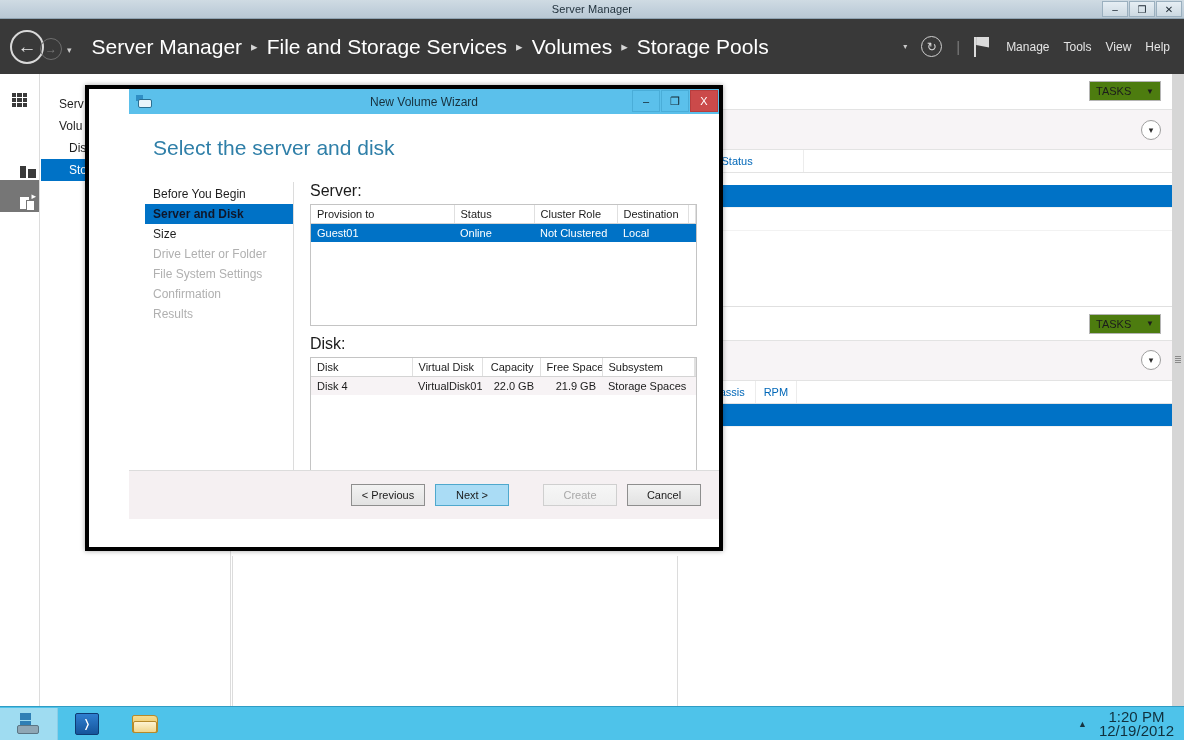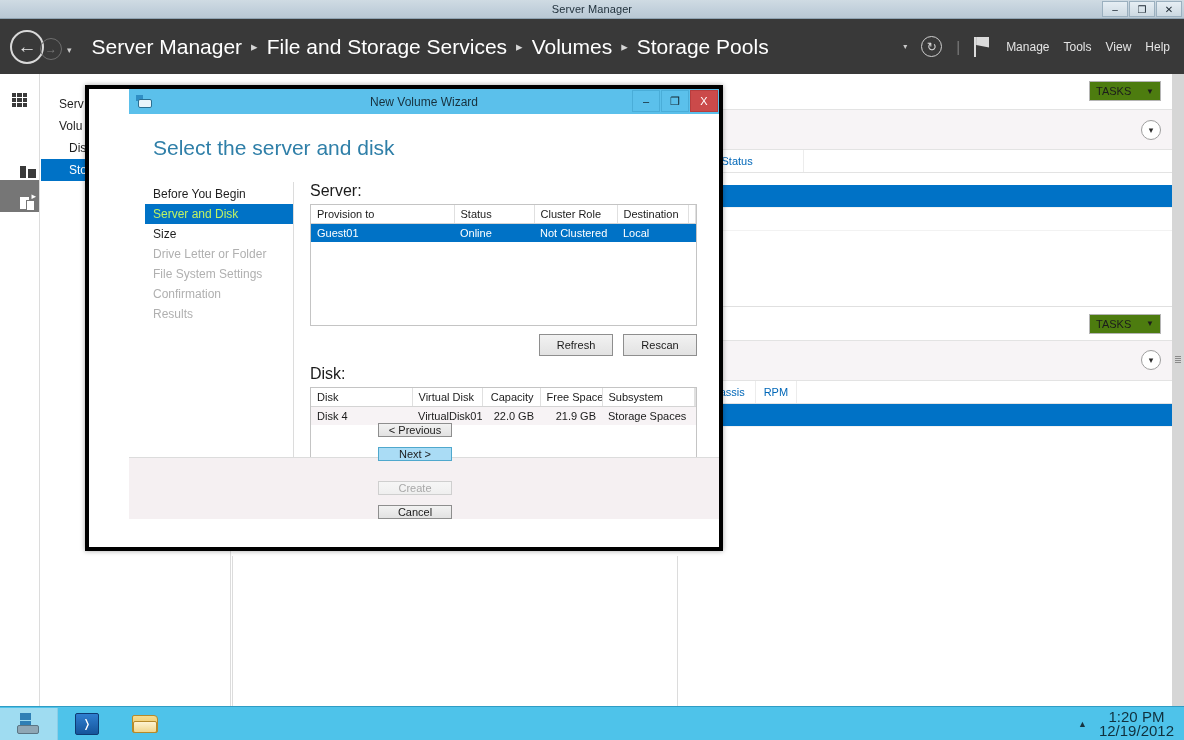--- a/index.html
+++ b/index.html
@@ -217,21 +217,21 @@
     padding: 22px 0 0 24px;
   }
   .dlg-cols { display: flex; padding: 22px 0 0 0; height: 330px; }
   .steps {
     width: 165px; border-right: 1px solid #dcdcdc; padding-left: 24px; padding-top: 2px;
   }
   .step {
     height: 20px; display: flex; align-items: center; font-size: 12px;
     color: #1e1e1e; padding-left: 8px; margin-left: -8px; margin-right: 0;
   }
-  .step.current { background: #0072c6; color: #bef264; }
+  .step.current { background: #0072c6; color: #0f172a; font-weight: bold; }
   .step.disabled { color: #b0b0b0; }
   .panes { flex: 1; padding: 0 22px 0 16px; }
   .fld-label { font-size: 16px; color: #1b1b1b; margin-bottom: 4px; }
   .listbox {
     border: 1px solid #c4c4c4; background: #ffffff; height: 122px; overflow: hidden;
   }
   .listbox.tall { height: 130px; }
   table.lb { width: 100%; border-collapse: collapse; font-size: 11px; table-layout: fixed; }
   table.lb th {
     text-align: left; font-weight: normal; color: #1b1b1b; padding: 3px 6px;
@@ -246,24 +246,24 @@
   .btn {
     min-width: 74px; height: 22px; border: 1px solid #8e8e8e;
     background: linear-gradient(to bottom,#f2f2f2,#e2e2e2);
     font-size: 11px; color: #1b1b1b;
     display: flex; align-items: center; justify-content: center;
   }
   .btn.primary { background: #aadcf5; border-color: #4fa8cd; }
   .btn.disabled { color: #a8a8a8; border-color: #cfcfcf;
       background: linear-gradient(to bottom,#f6f6f6,#efefef); }
   .dlg-footer {
-    position: absolute; left: 0; bottom: 0; width: 100%; height: 62px;
+    position: absolute; left: 0; bottom: 0; width: 100%; height: 49px;
     background: #f5f0f2; border-top: 1px solid #dcdcdc;
     display: flex; align-items: center; justify-content: flex-end;
-    padding-right: 18px; gap: 10px; flex-direction: column;
+    padding-right: 18px; gap: 10px;
   }
   .dlg-footer .gap { width: 14px; }
 
   
   .taskbar {
     position: absolute; left: 0; bottom: 0; width: 1184px; height: 34px;
     background: #4ec3ea; display: flex; align-items: center;
     border-top: 1px solid #2f9cc4;
   }
   .tb-item {
@@ -545,24 +545,20 @@
                 <td>Guest01</td>
                 <td>Online</td>
                 <td>Not Clustered</td>
                 <td>Local</td>
                 <td></td>
               </tr>
             </tbody>
           </table>
         </div>
 
-        <div class="btn-row">
-          <div class="btn">Refresh</div>
-          <div class="btn">Rescan</div>
-        </div>
 
         <div class="fld-label" style="margin-top:9px;">Disk:</div>
         <div class="listbox tall">
           <table class="lb">
             <thead>
               <tr>
                 <th style="width:101px">Disk</th>
                 <th style="width:70px">Virtual Disk</th>
                 <th class="r" style="width:58px">Capacity</th>
                 <th class="r" style="width:62px">Free Space</th>

